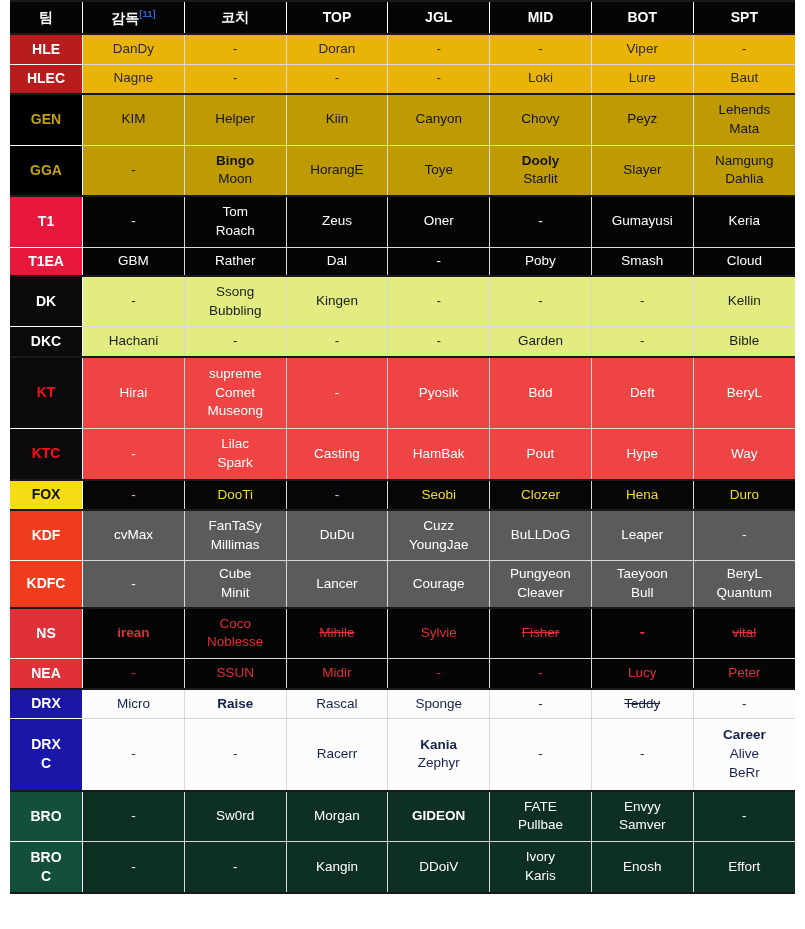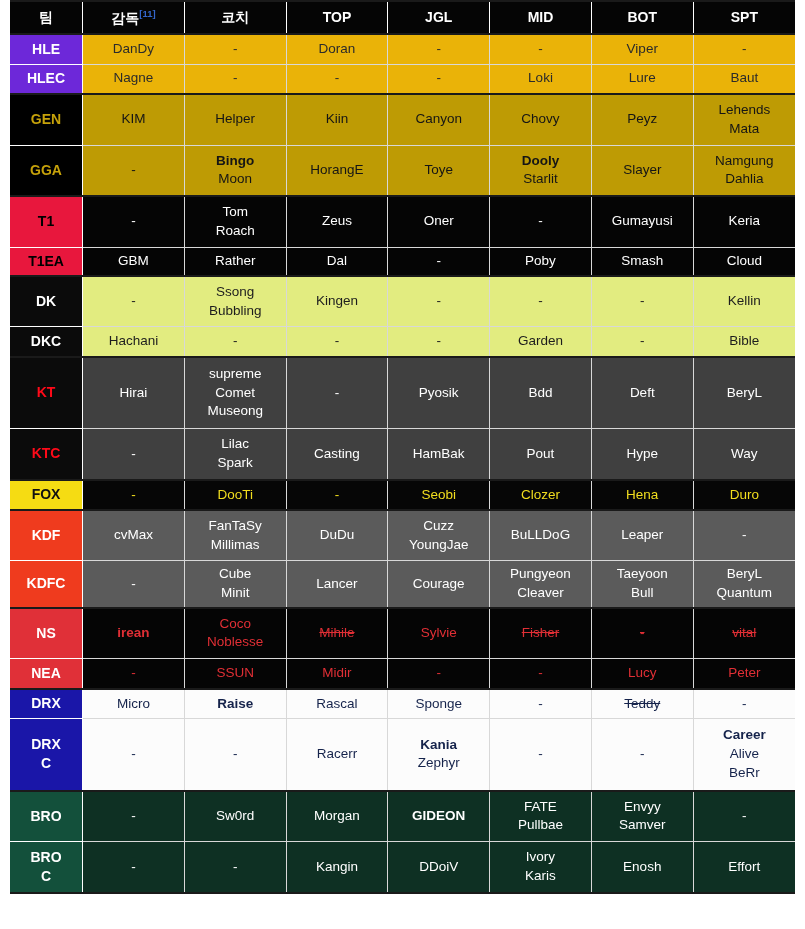--- a/index.html
+++ b/index.html
@@ -65,34 +65,34 @@
     border-color: #ffffff;
   }
   td.cell:last-child { border-right: none; }
 
   .line { display: block; }
   .bold { font-weight: bold; }
   .strike { text-decoration: line-through; }
 
   
   
-  .t-hle   { background:#6d28d9; color:#ffffff; }
+  .t-hle   { background:#b91c1c; color:#ffffff; }
   .b-hle   { background:#eab308; color:#2b2b2b; }
   
   .t-gen   { background:#000000; color:#C6A20A; }
   .b-gen   { background:#BE9B04; color:#151515; }
   
-  .t-t1    { background:#E8173D; color:#000000; }
+  .t-t1    { background:#E8173D; color:#ffffff; }
   .b-t1    { background:#050505; color:#ffffff; }
   
   .t-dk    { background:#0B0B0B; color:#ffffff; }
   .b-dk    { background:#E2EC80; color:#1d1d1d; }
   
   .t-kt    { background:#0B0B0B; color:#FF0A19; }
-  .b-kt    { background:#404040; color:#ffffff; }
+  .b-kt    { background:#ef4444; color:#ffffff; }
   
   .t-fox   { background:#F5DC13; color:#111111; }
   .b-fox   { background:#060606; color:#F2DE1E; }
   
   .t-kdf   { background:#EF3B1E; color:#ffffff; }
   .b-kdf   { background:#5B5B5B; color:#ffffff; }
   
   .t-ns    { background:#E03038; color:#ffffff; }
   .b-ns    { background:#050505; color:#E02F35; }
   

